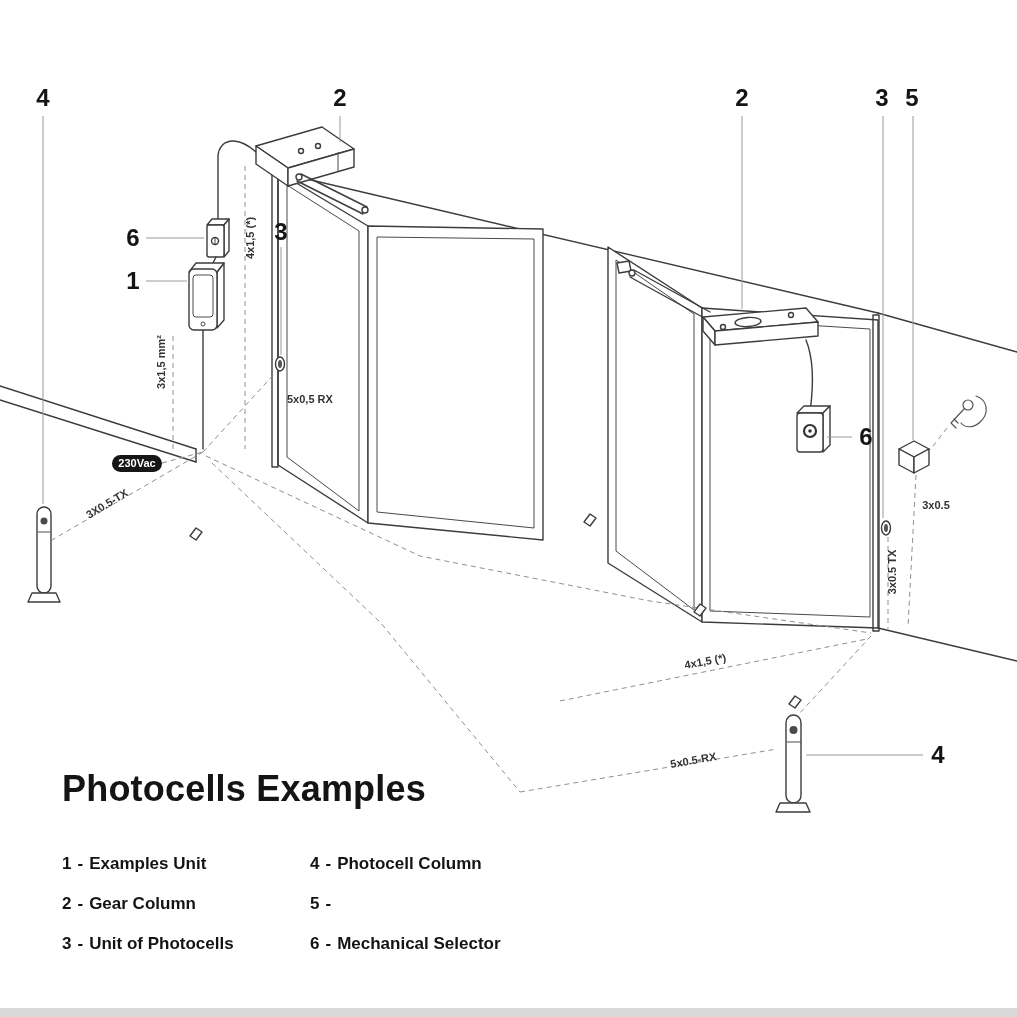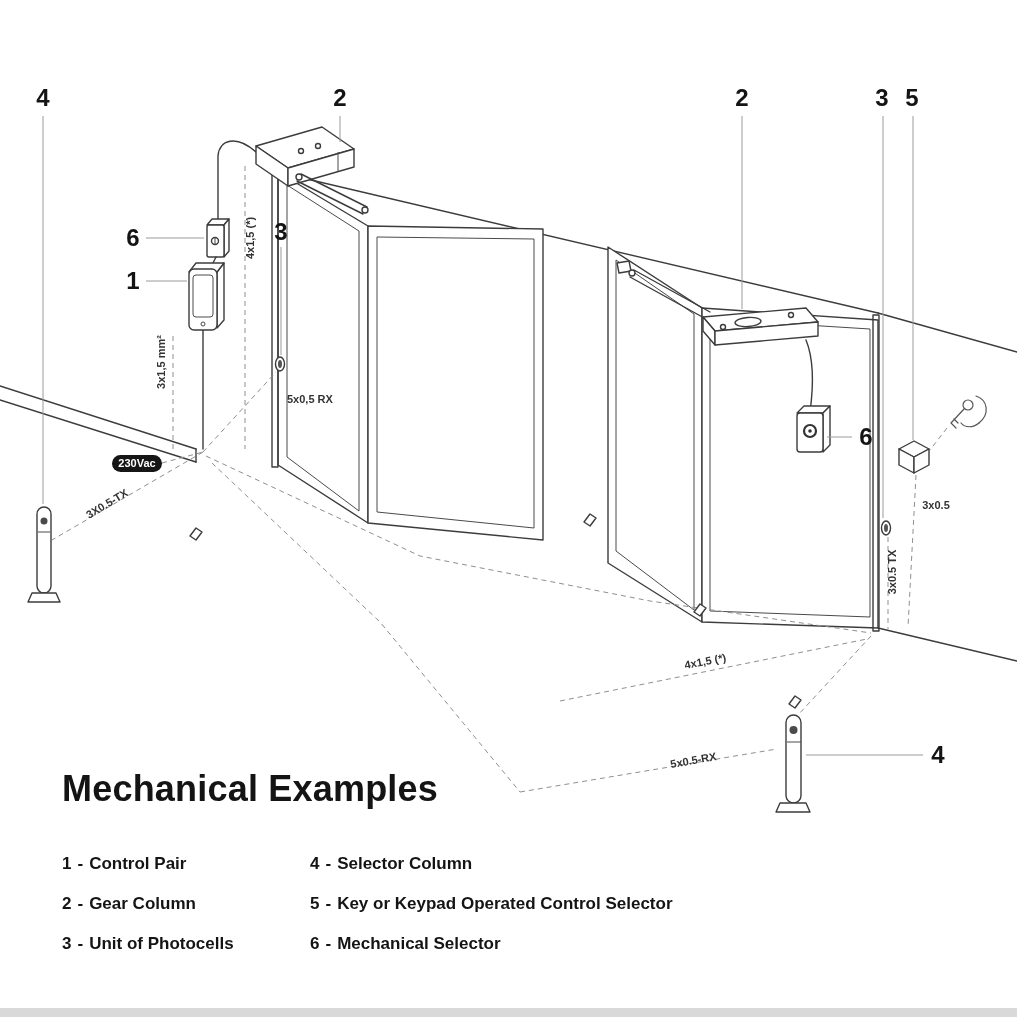--- a/index.html
+++ b/index.html
@@ -202,50 +202,49 @@
       <text class="wlabel" x="694" y="764" text-anchor="middle" transform="rotate(-10 694 764)">5x0.5-RX</text>
     </g>
 
     <g>
       <rect x="112" y="455" width="50" height="17" rx="8.5" fill="#161616"></rect>
       <text class="badge-text" x="137" y="467" text-anchor="middle">230Vac</text>
     </g>
 
   </svg>
 
-  <div class="title">Mechanical Examples</div>
+  <div class="title">Photocells Examples</div>
 
   <div class="legend">
     <div class="legend-col c1">
       <div class="legend-item">
         <span class="num">1</span>
         <span class="sep">-</span>
-        <span class="lbl">Control Pair</span>
+        <span class="lbl">Examples Unit</span>
       </div>
       <div class="legend-item">
         <span class="num">2</span>
         <span class="sep">-</span>
         <span class="lbl">Gear Column</span>
       </div>
       <div class="legend-item">
         <span class="num">3</span>
         <span class="sep">-</span>
         <span class="lbl">Unit of Photocells</span>
       </div>
     </div>
     <div class="legend-col c2">
       <div class="legend-item">
         <span class="num">4</span>
         <span class="sep">-</span>
-        <span class="lbl">Selector Column</span>
+        <span class="lbl">Photocell Column</span>
       </div>
       <div class="legend-item">
         <span class="num">5</span>
         <span class="sep">-</span>
-        <span class="lbl">Key or Keypad Operated Control Selector</span>
       </div>
       <div class="legend-item">
         <span class="num">6</span>
         <span class="sep">-</span>
         <span class="lbl">Mechanical Selector</span>
       </div>
     </div>
   </div>
 
   <div class="bottom-bar"></div>

